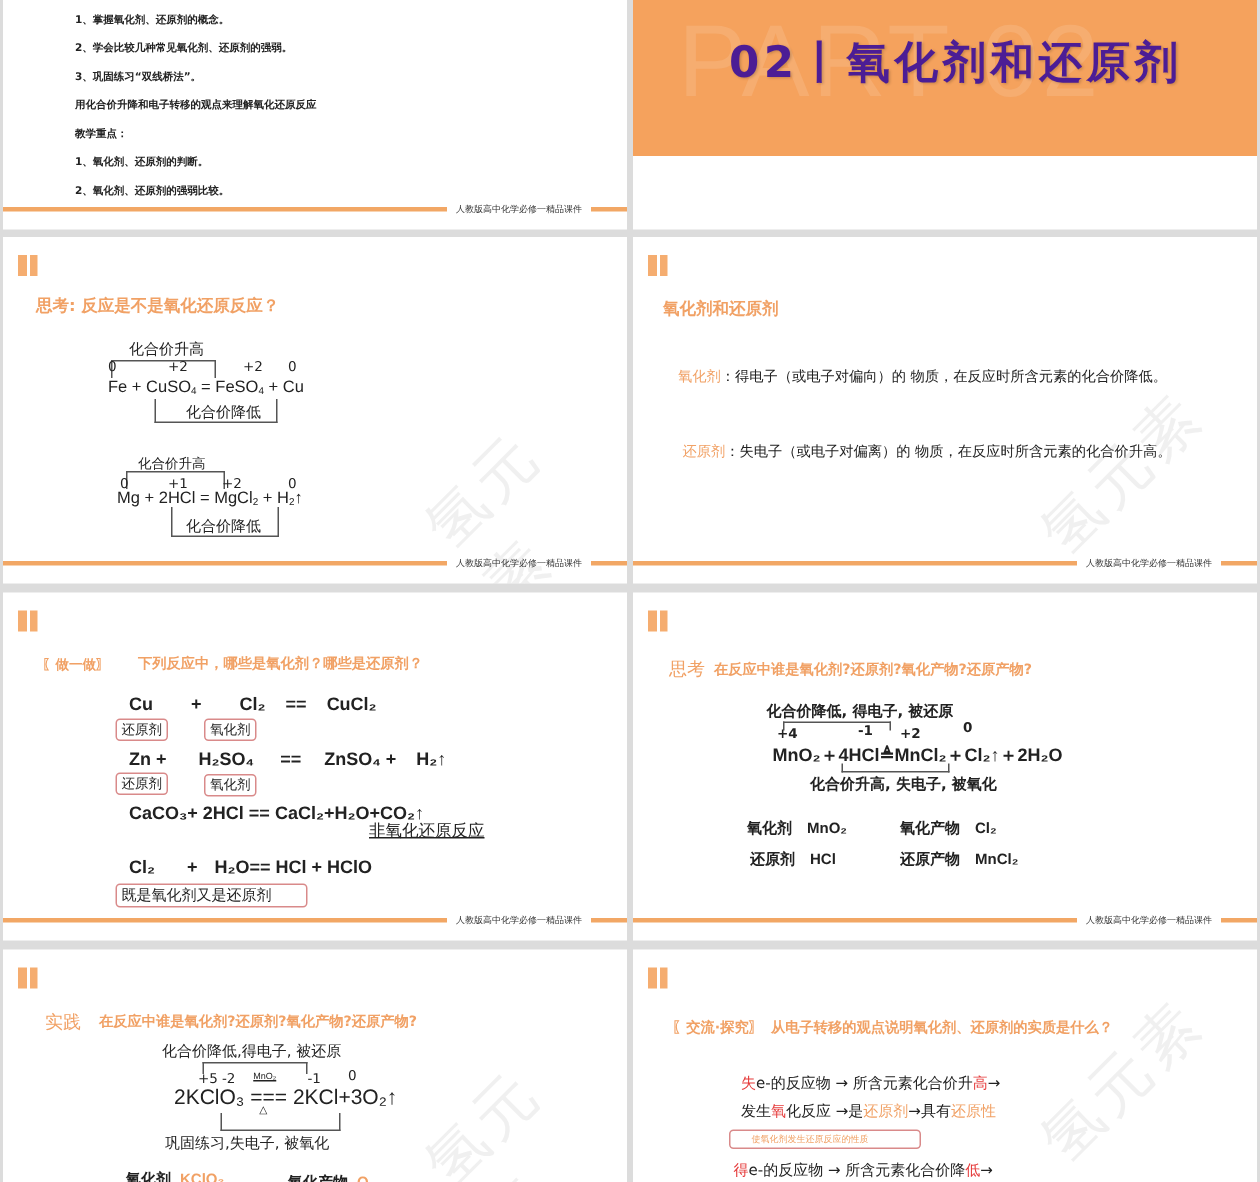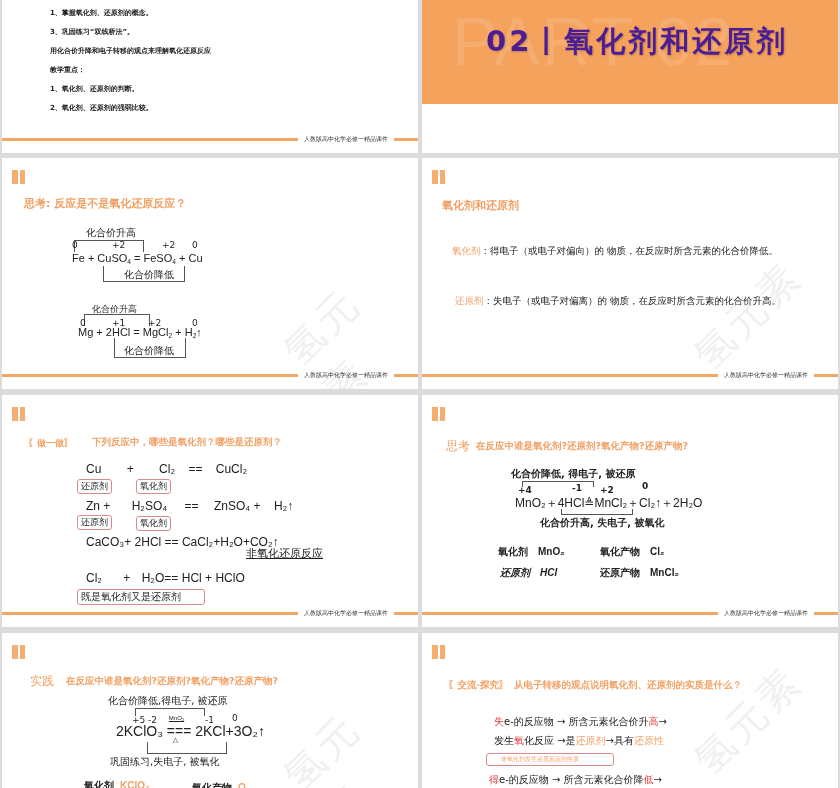--- a/index.html
+++ b/index.html
@@ -40,32 +40,33 @@
 
   
   .eq { position: absolute; font-family: "Liberation Sans", sans-serif; font-size: 11px; color: #222; white-space: nowrap; }
   .label-cn { position: absolute; font-size: 10px; color: #222; white-space: nowrap; }
   .bracket { position: absolute; border: 1px solid #555; }
   .bracket.top { border-bottom: none; }
   .bracket.bot { border-top: none; }
 
   .def-line { position: absolute; font-size: 9.5px; white-space: nowrap; }
 
-  .bold-eq { position: absolute; font-family: "Liberation Sans", sans-serif; font-weight: normal; font-size: 12px; white-space: nowrap; }
+  .bold-eq { position: absolute; font-family: "Liberation Sans", sans-serif; font-weight: bold; font-size: 12px; white-space: nowrap; }
   .tag { position: absolute; border: 1px solid #d98a8a; border-radius: 3px; font-size: 9px; padding: 0 3px; background: #fff; white-space: nowrap; }
   .underlined { text-decoration: underline; }
 
   .grid-row { position: absolute; font-size: 10px; font-weight: bold; white-space: nowrap; }
 </style>
 </head>
 <body>
 
 <div class="slide s-l r1">
   <div class="obj-list">
     <div>1、掌握氧化剂、还原剂的概念。</div>
+    <div>2、学会比较几种常见氧化剂、还原剂的强弱。</div>
     <div>3、巩固练习“双线桥法”。</div>
     <div>用化合价升降和电子转移的观点来理解氧化还原反应</div>
     <div>教学重点：</div>
     <div>1、氧化剂、还原剂的判断。</div>
     <div>2、氧化剂、还原剂的强弱比较。</div>
   </div>
   <div class="footer-line">
     <div class="bar1"></div>
     <div class="txt">人教版高中化学必修一精品课件</div>
     <div class="bar2"></div>
@@ -195,21 +196,21 @@
   <div class="bracket top" style="left:100px;top:86px;width:72px;height:6px;"></div>
   <span class="sup-num" style="left:96px;top:90px;font-weight:bold;">+4</span>
   <span class="sup-num" style="left:150px;top:88px;font-weight:bold;">-1</span>
   <span class="sup-num" style="left:178px;top:90px;font-weight:bold;">+2</span>
   <span class="sup-num" style="left:220px;top:86px;font-weight:bold;">0</span>
   <div class="bold-eq" style="left:93px;top:100px;font-size:12px;">MnO₂＋4HCl≜MnCl₂＋Cl₂↑＋2H₂O</div>
   <div class="bracket bot" style="left:139px;top:114px;width:72px;height:6px;"></div>
   <div class="label-cn" style="left:118px;top:121px;font-weight:bold;">化合价升高, 失电子, 被氧化</div>
 
   <div class="grid-row" style="left:76px;top:150px;"><span>氧化剂</span><span style="margin-left:10px;font-family:'Liberation Sans',sans-serif;">MnO₂</span></div>
-  <div class="grid-row" style="left:78px;top:171px;font-style:italic;"><span>还原剂</span><span style="margin-left:10px;font-family:'Liberation Sans',sans-serif;">HCl</span></div>
+  <div class="grid-row" style="left:78px;top:171px;"><span>还原剂</span><span style="margin-left:10px;font-family:'Liberation Sans',sans-serif;">HCl</span></div>
   <div class="grid-row" style="left:178px;top:150px;"><span>氧化产物</span><span style="margin-left:10px;font-family:'Liberation Sans',sans-serif;">Cl₂</span></div>
   <div class="grid-row" style="left:178px;top:171px;"><span>还原产物</span><span style="margin-left:10px;font-family:'Liberation Sans',sans-serif;text-align:center;">MnCl₂</span></div>
 
   <div class="footer-line">
     <div class="bar1"></div>
     <div class="txt">人教版高中化学必修一精品课件</div>
     <div class="bar2"></div>
   </div>
 </div>
 

